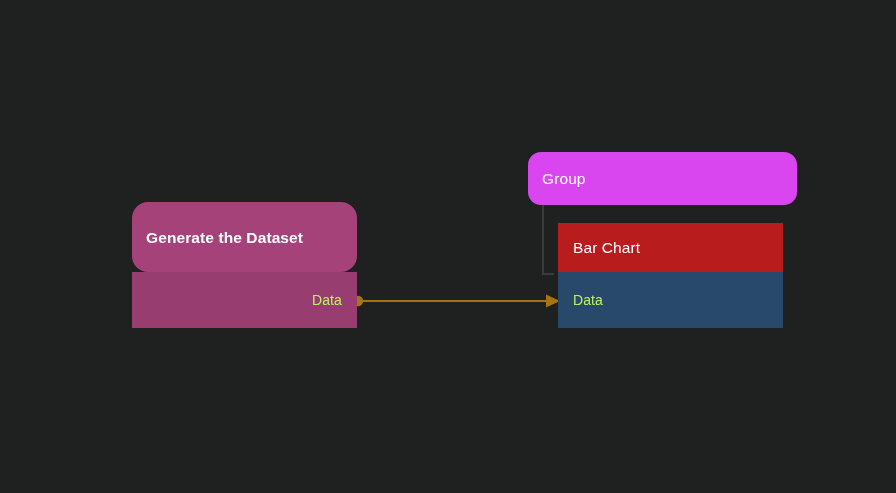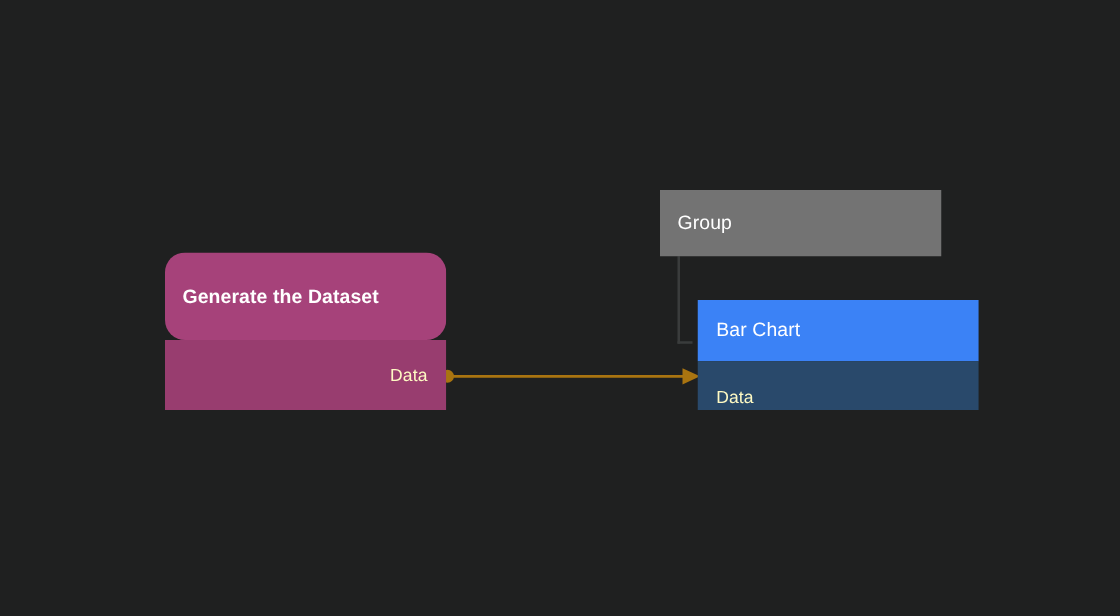--- a/index.html
+++ b/index.html
@@ -47,21 +47,21 @@
     font-size: 14.5px;
     line-height: 18px;
     letter-spacing: 0.1px;
   }
   .port-row {
     box-sizing: border-box;
     width: 100%;
     display: flex;
     align-items: center;
     font-size: 14px;
-    color: #fef9c3;
+    color: #bef264;
     letter-spacing: 0.1px;
   }
 
   
   #node-function {
     left: 132px;
     top: 202px;
     width: 225px;
     height: 126px;
   }
@@ -81,40 +81,40 @@
     background: #983d6f;
     height: 56px;
     justify-content: flex-end;
     padding-right: 15px;
   }
 
   
   #node-group {
     left: 528px;
     top: 152px;
-    width: 225px;
+    width: 269px;
     height: 53px;
-    background: #737373;
+    background: #d946ef;
+    border-radius: 13px;
   }
   #node-group .node-header {
     padding: 0 0 0 14px;
   }
 
   
   #node-barchart {
     left: 558px;
     top: 223px;
     width: 225px;
     height: 105px;
   }
   #node-barchart .node-header {
-    background: #3b82f6;
+    background: #b91c1c;
     height: 49px;
     padding: 0 0 0 15px;
-    margin-top: 17px;
   }
   #node-barchart .port-row {
     background: #29496b;
     height: 56px;
     justify-content: flex-start;
     padding-left: 15px;
   }
 
   
   #group-bracket {

